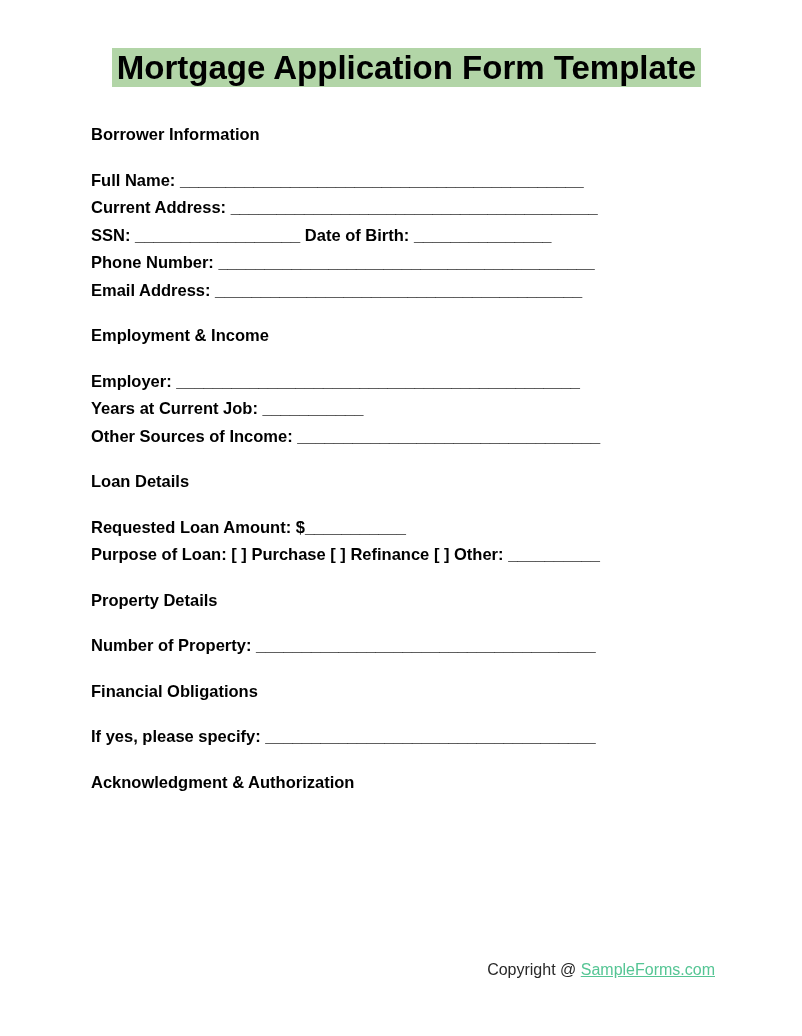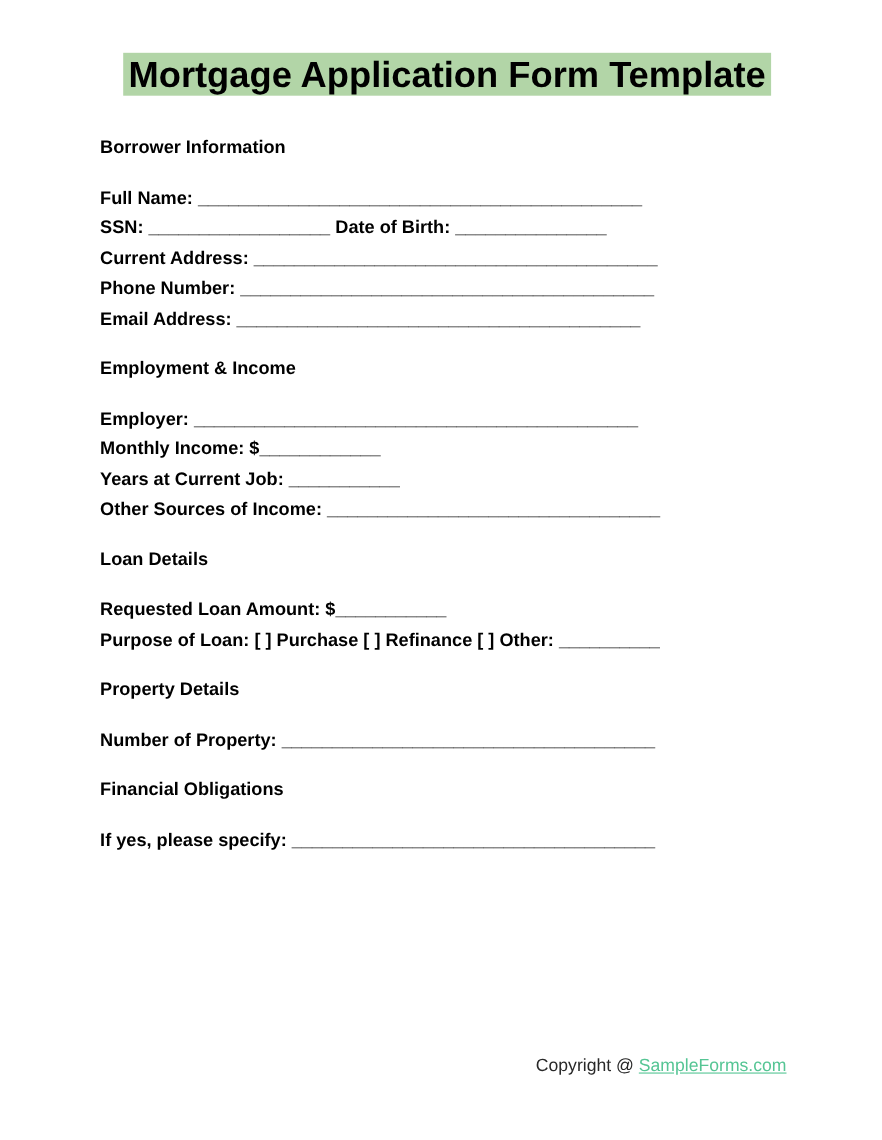--- a/index.html
+++ b/index.html
@@ -67,33 +67,32 @@
 <body>
 
 <div class="content">
 
   <h1 class="doc-title"><mark>Mortgage Application Form Template</mark></h1>
 
   <p class="section-heading">Borrower Information</p>
 
   <p class="field-line"><span>Full Name:</span> <span class="blank">____________________________________________</span></p>
 
+  <p class="field-line"><span>Current Address:</span> <span class="blank">________________________________________</span></p>
+
   <p class="field-line"><span>SSN:</span> <span class="blank">__________________</span> <span>Date of Birth:</span> <span class="blank">_______________</span></p>
-
-  <p class="field-line"><span>Current Address:</span> <span class="blank">________________________________________</span></p>
 
   <p class="field-line"><span>Phone Number:</span> <span class="blank">_________________________________________</span></p>
 
   <p class="field-line"><span>Email Address:</span> <span class="blank">________________________________________</span></p>
 
   <p class="section-heading">Employment &amp; Income</p>
 
   <p class="field-line"><span>Employer:</span> <span class="blank">____________________________________________</span></p>
 
-  <p class="field-line"><span>Monthly Income: $</span><span class="blank">____________</span></p>
 
   <p class="field-line"><span>Years at Current Job:</span> <span class="blank">___________</span></p>
 
   <p class="field-line"><span>Other Sources of Income:</span> <span class="blank">_________________________________</span></p>
 
   <p class="section-heading">Loan Details</p>
 
   <p class="field-line"><span>Requested Loan Amount: $</span><span class="blank">___________</span></p>
 
   <p class="field-line"><span>Purpose of Loan: [ ] Purchase [ ] Refinance [ ] Other:</span> <span class="blank">__________</span></p>
@@ -101,18 +100,19 @@
   <p class="section-heading">Property Details</p>
 
   <p class="field-line"><span>Number of Property:</span> <span class="blank">_____________________________________</span></p>
 
 
   <p class="section-heading">Financial Obligations</p>
 
 
   <p class="field-line"><span>If yes, please specify:</span> <span class="blank">____________________________________</span></p>
 
+  <p class="section-heading">Acknowledgment &amp; Authorization</p>
 
 </div>
 
 <div class="footer">
   <span>Copyright @</span> <a class="site-link">SampleForms.com</a>
 </div>
 
 </body></html>

